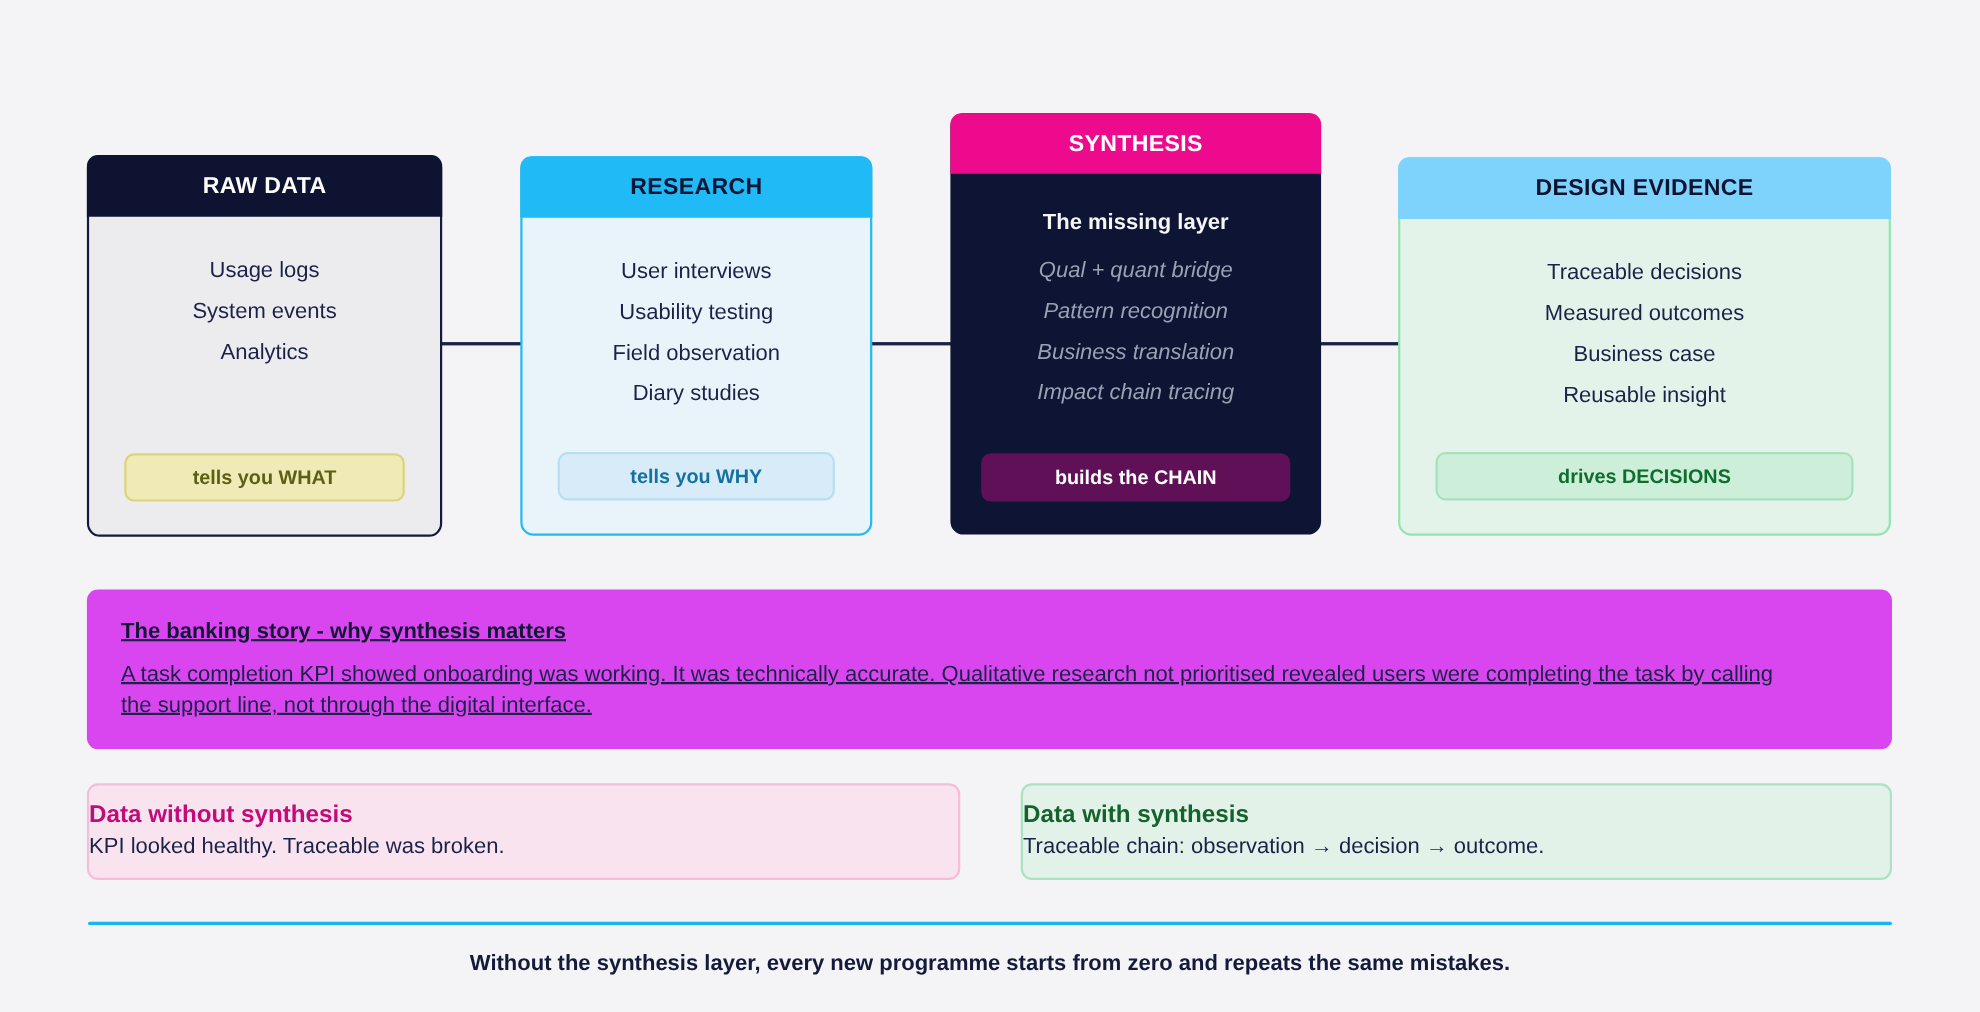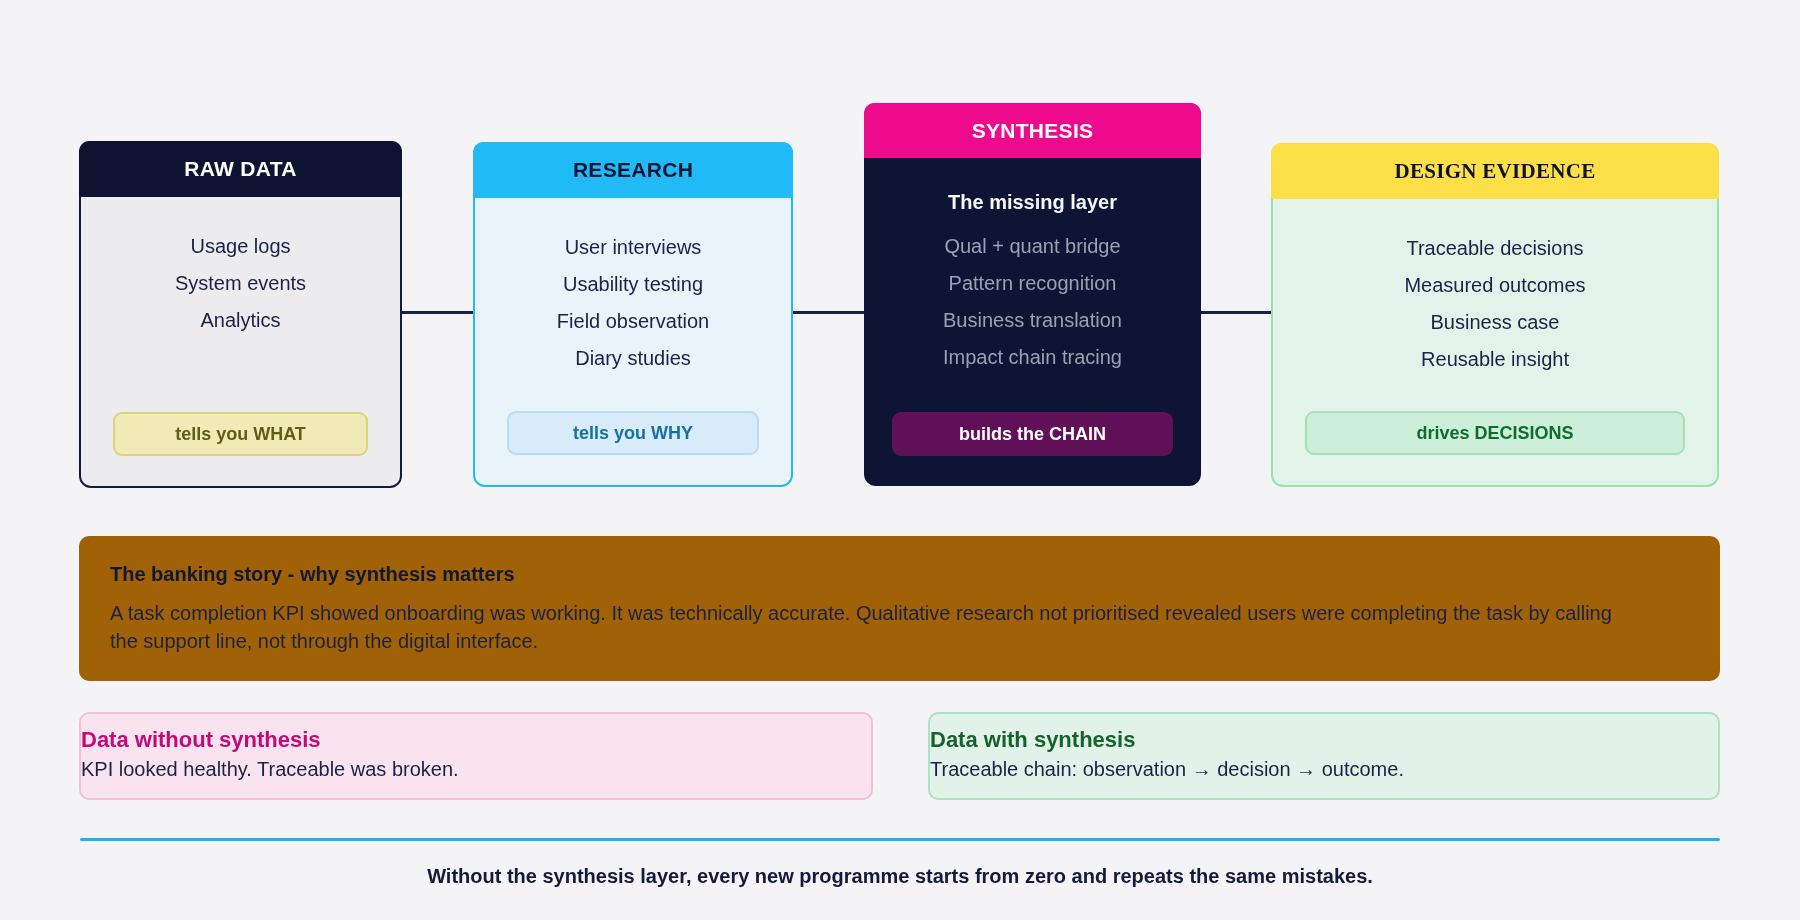--- a/index.html
+++ b/index.html
@@ -27,45 +27,45 @@
 
   .card-head {
     height:56px; display:flex; align-items:center; justify-content:center;
     font-weight:bold; font-size:21px; letter-spacing:.3px;
     border-radius:10px 10px 0 0;
   }
   .card1 .card-head, .card2 .card-head, .card4 .card-head { margin:-2px -2px 10px -2px; }
   .head1 { background:#0d1331; color:#ffffff; }
   .head2 { background:#20baf6; color:#0e1434; }
   .head3 { background:#ee0a8c; color:#ffffff; height:55px; }
-  .head4 { background:#fde047; color:#0d1331;font-family:Liberation Serif, serif; }
+  .head4 { background:#7dd3fc; color:#0d1331; }
 
   .card-items { padding-top:21px; text-align:center; }
   .item { font-size:20px; line-height:37px; color:#1b2147; }
-  .card3 .item { color:#9aa1b3; }
+  .card3 .item { color:#9aa1b3;font-style:italic; }
   .missing-layer {
     margin-top:26px; text-align:center;
     font-size:20px; line-height:37px; font-weight:bold; color:#f5f6f8;
   }
   .card3 .card-items { padding-top:7px; }
 
   .badge {
     position:absolute; left:32px; right:32px; bottom:30px; height:44px;
     border-radius:9px; display:flex; align-items:center; justify-content:center;
     font-weight:bold; font-size:18px;
   }
   .badge1 { background:#efeab6; border:2px solid #dbd47a; color:#5d5f15; }
   .badge2 { background:#d7ecf8; border:2px solid #b7def1; color:#16719e; }
   .badge3 { background:#601057; color:#ffffff; left:28px; right:28px; }
   .badge4 { background:#cdeed8; border:2px solid #a5e2bc; color:#0e6e2e; }
 
   
   .story {
     position:absolute; left:79px; top:536px; width:1641px; height:145px;
-    background:#a16207; border-radius:10px; padding:27px 31px;
+    background:#d946ef; border-radius:10px; padding:27px 31px;text-decoration:underline;
   }
   .story h3 { font-size:20px; font-weight:bold; color:#111735; margin-bottom:13px; }
   .story p  { font-size:20px; line-height:28px; color:#1b2147; max-width:1510px; }
 
   
   .compare {
     position:absolute; top:712px; height:88px; border-radius:10px;
     text-align:left; padding-top:13px;
   }
   .compare.left  { left:79px;  width:794px; background:#f8e3ef; border:2px solid #f2bfda; }

